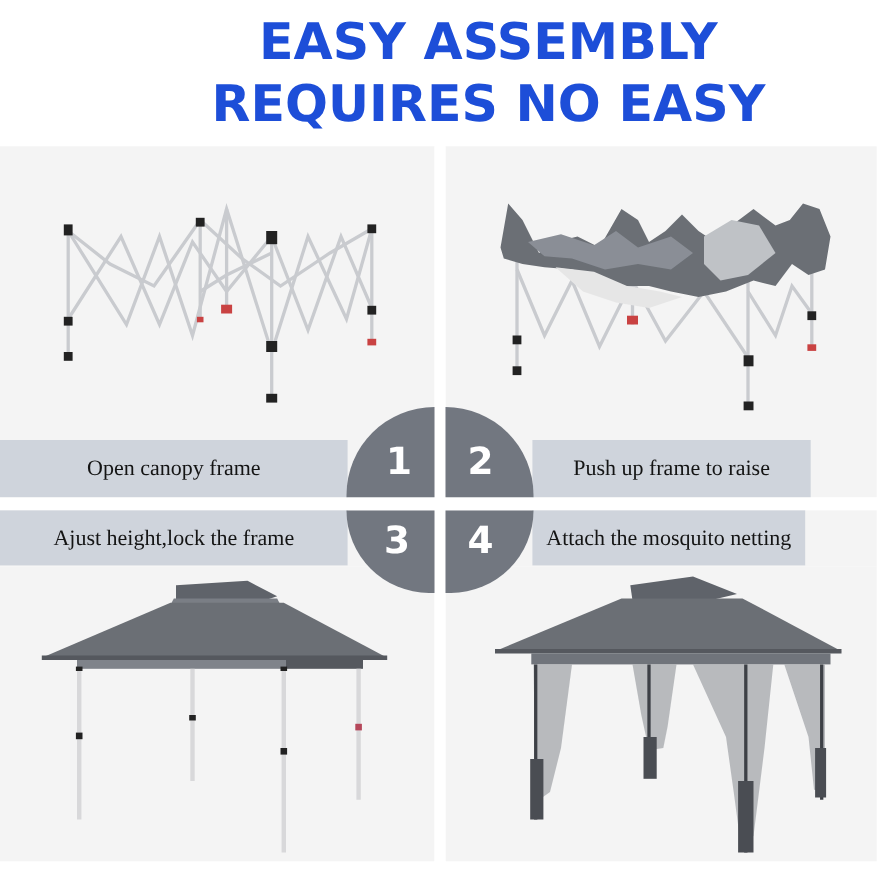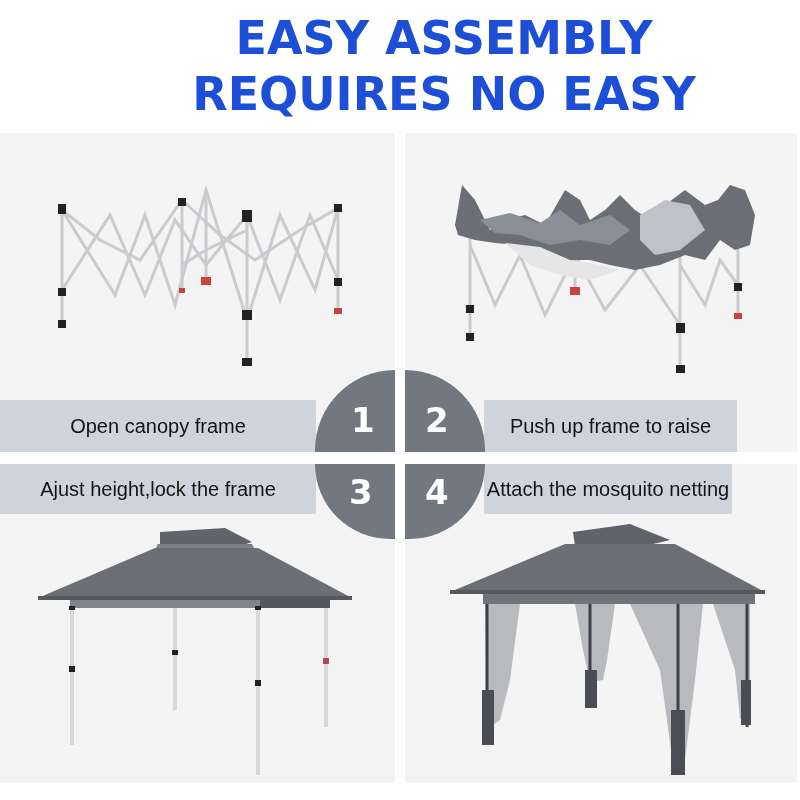--- a/index.html
+++ b/index.html
@@ -1,21 +1,21 @@
 <!DOCTYPE html>
 <html><head>
 <meta charset="utf-8">
 <style>
   html, body { margin: 0; padding: 0; }
   body { width: 800px; height: 800px; background: #ffffff; position: relative; overflow: hidden; font-family: "DejaVu Sans", sans-serif; }
   .title { position: absolute; left: 0; width: 800px; text-align: center; font-family: "DejaVu Sans", sans-serif; font-weight: bold; color: #1d4ed8; font-size: 46px; letter-spacing: 0px; line-height: 56px; margin-left: 44px; }
   .title.l1 { top: 10px; }
   .title.l2 { top: 66px; }
   .panel { position: absolute; background: #f4f4f4; }
-  .band { position: absolute; background: #cfd4dc; height: 52px; display: flex; align-items: center; justify-content: center; font-size: 20px; color: #141414; font-family: Liberation Sans, sans-serif; }
+  .band { position: absolute; background: #cfd4dc; height: 52px; display: flex; align-items: center; justify-content: center; font-size: 20px; color: #141414; font-family: Liberation Serif, serif; }
   .quad { position: absolute; background: #727780; overflow: hidden; }
   .quad span { position: absolute; color: #ffffff; font-weight: bold; font-size: 34px; font-family: "DejaVu Sans", sans-serif; }
   .ill { position: absolute; }
 </style>
 </head>
 <body>
 
 <div class="title l1">EASY ASSEMBLY</div>
 <div class="title l2">REQUIRES NO EASY</div>
 

